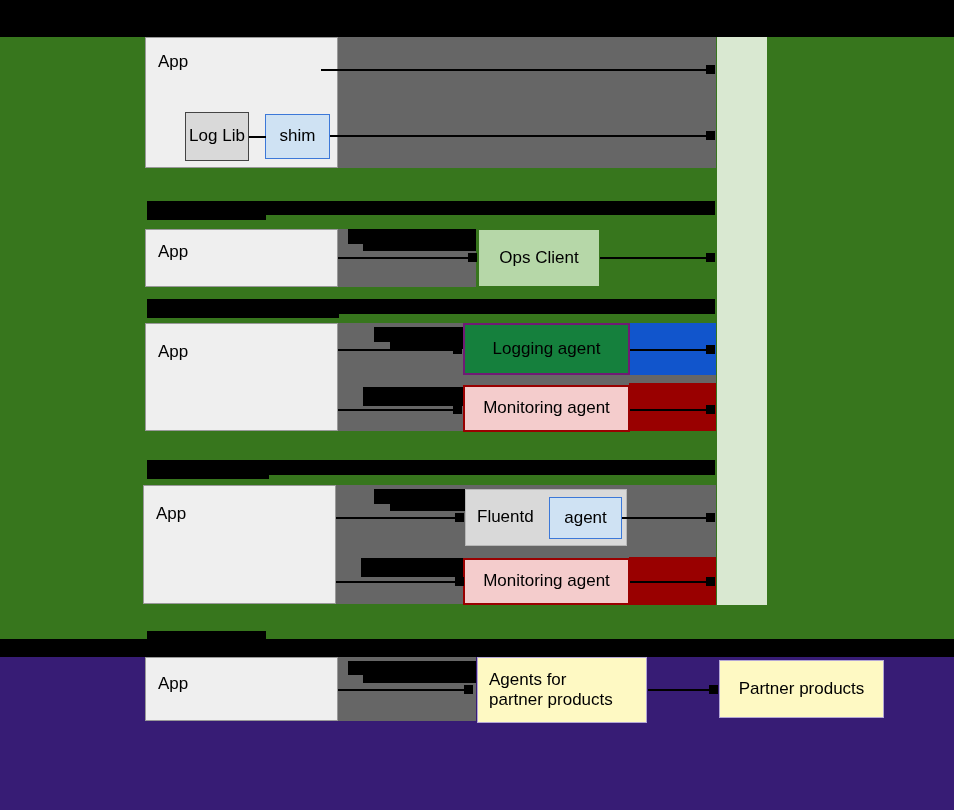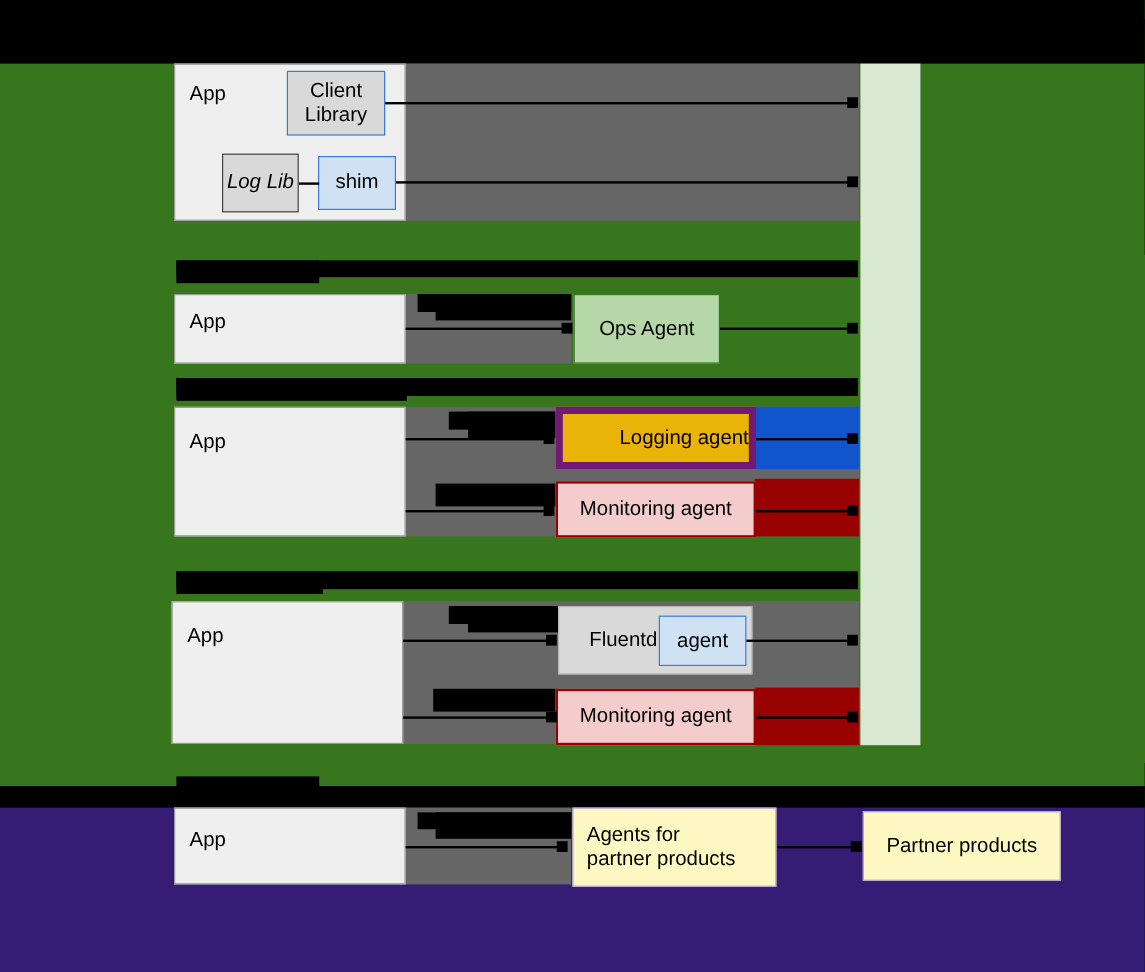--- a/index.html
+++ b/index.html
@@ -3,21 +3,21 @@
 <meta charset="utf-8">
 <style>
   html,body{margin:0;padding:0;}
   body{
     width:954px;height:810px;
     background:#000000;
     font-family:"Liberation Sans", sans-serif;
     overflow:hidden;
     position:relative;
   }
-  #stage{position:absolute;left:0;top:16px;width:954px;height:571px;}
+  #stage{position:absolute;left:0;top:0;width:954px;height:571px;}
 
   
   .band{position:absolute;left:0;width:954px;}
   .band-black-top{top:0;height:37px;background:#000000;}
   .band-green{top:37px;height:602px;background:#37761d;}
   .band-black-mid{top:639px;height:18px;background:#000000;}
   .band-purple{top:657px;height:153px;background:#371c75;}
 
   
   .pipeline-col{
@@ -42,23 +42,23 @@
     font-size:17px;color:#000;line-height:1.2;
   }
 
   
   .node{
     position:absolute;box-sizing:border-box;
     display:flex;align-items:center;justify-content:center;
     text-align:center;font-size:17px;color:#000;line-height:1.18;
   }
   .node-gray{background:#d9d9d9;border:1px solid #3c78d8;}
-  .node-gray-plain{background:#d9d9d9;border:1px solid #444444;font-style:italic;}
+  .node-gray-plain{background:#d9d9d9;border:1px solid #444444;}
   .node-blue{background:#cfe2f3;border:1px solid #3c78d8;}
-  .node-bluemid{background:#eab308;border:6px solid #701a75;justify-content:flex-end;}
+  .node-bluemid{background:#15803d;border:2px solid #701a75;}
   .node-red{background:#f4cccc;border:2px solid #990000;}
   .node-lightgreen{background:#b6d7a8;border:1px solid #38761d;}
   .node-lightgray{background:#d9d9d9;border:1px solid #b7b7b7;}
   .node-lavender{background:#fef9c3;border:1px solid #b4a7d6;}
 
   
   .wire{position:absolute;height:2px;background:#000000;}
   .wire-head{position:absolute;width:9px;height:9px;background:#000000;}
 </style>
 </head>
@@ -72,23 +72,20 @@
   <div class="band band-purple"></div>
 
   <div class="pipeline-col"></div>
 
   <div class="redact redact-gray" style="left:337px;top:37px;width:379px;height:131px;"></div>
 
   <div class="app-box" style="left:145px;top:37px;width:193px;height:131px;">
     <span class="app-label">App</span>
   </div>
 
-  <div class="node node-gray" style="left:239px;top:43px;width:82px;height:54px;">
-    <span>Client Library</span>
-  </div>
 
   <div class="node node-gray-plain" style="left:185px;top:112px;width:64px;height:49px;">
     <span>Log Lib</span>
   </div>
 
   <div class="node node-blue" style="left:265px;top:114px;width:65px;height:45px;">
     <span>shim</span>
   </div>
 
   <div class="wire" style="left:249px;top:136px;width:17px;"></div>
@@ -102,21 +99,21 @@
 
   <div class="redact redact-gray" style="left:337px;top:229px;width:139px;height:58px;"></div>
   <div class="redact redact-black" style="left:348px;top:229px;width:128px;height:15px;"></div>
   <div class="redact redact-black" style="left:363px;top:229px;width:113px;height:22px;"></div>
 
   <div class="app-box" style="left:145px;top:229px;width:193px;height:58px;">
     <span class="app-label" style="top:12px;">App</span>
   </div>
 
   <div class="node node-lightgreen" style="left:478px;top:229px;width:122px;height:58px;">
-    <span>Ops Agent</span>
+    <span>Ops Client</span>
   </div>
 
   <div class="wire" style="left:338px;top:257px;width:134px;"></div>
   <div class="wire-head" style="left:468px;top:253px;"></div>
   <div class="wire" style="left:600px;top:257px;width:109px;"></div>
   <div class="wire-head" style="left:706px;top:253px;"></div>
 
   <div class="redact redact-black" style="left:147px;top:299px;width:192px;height:19px;"></div>
   <div class="redact redact-black" style="left:147px;top:299px;width:568px;height:15px;"></div>
 
@@ -159,21 +156,21 @@
   <div class="app-box" style="left:143px;top:485px;width:193px;height:119px;">
     <span class="app-label" style="top:18px;">App</span>
   </div>
 
   <div class="redact redact-black" style="left:374px;top:489px;width:92px;height:15px;"></div>
   <div class="redact redact-black" style="left:390px;top:489px;width:76px;height:22px;"></div>
   <div class="redact redact-black" style="left:361px;top:558px;width:105px;height:19px;"></div>
 
   <div class="redact redact-red" style="left:629px;top:557px;width:87px;height:48px;"></div>
 
-  <div class="node node-lightgray" style="left:465px;top:489px;width:162px;height:57px;justify-content:flex-start;padding-left:25px;">
+  <div class="node node-lightgray" style="left:465px;top:489px;width:162px;height:57px;justify-content:flex-start;padding-left:11px;">
     <span>Fluentd</span>
   </div>
 
   <div class="node node-blue" style="left:549px;top:497px;width:73px;height:42px;">
     <span>agent</span>
   </div>
 
   <div class="node node-red" style="left:463px;top:558px;width:167px;height:47px;">
     <span>Monitoring agent</span>
   </div>

